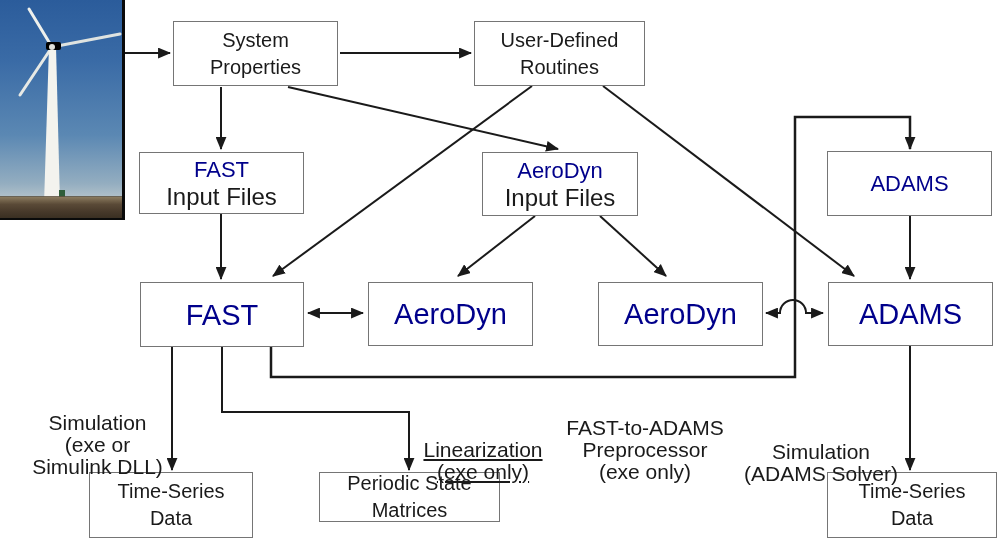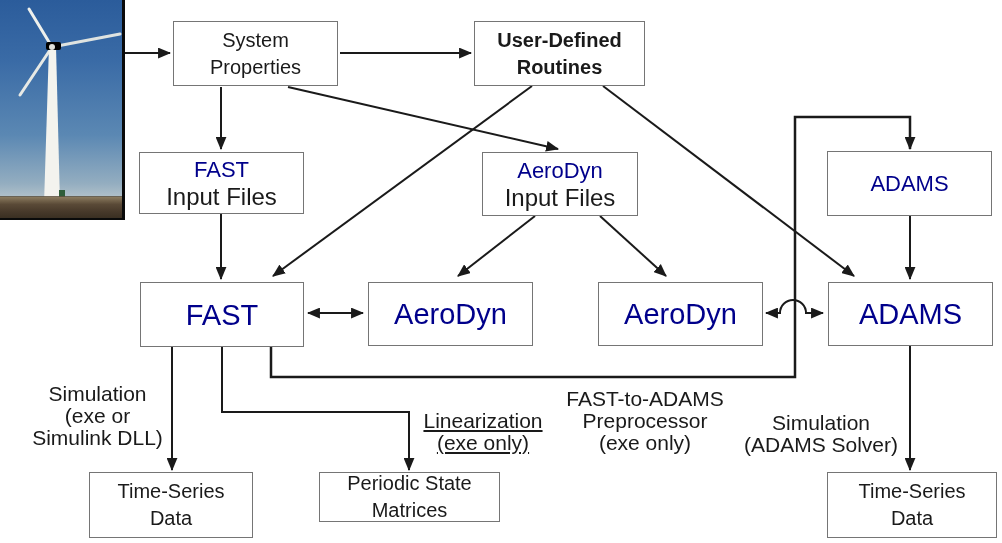--- a/index.html
+++ b/index.html
@@ -14,21 +14,21 @@
     border:1px solid var(--border);
     display:flex; flex-direction:column; align-items:center; justify-content:center;
     text-align:center; color:var(--line); z-index:2;
   }
   .box .t  { white-space:pre-line; font-size:20px; line-height:27px; }
   .box .l1 { font-size:22px; line-height:27px; color:var(--navy); }
   .box .l2 { font-size:24px; line-height:27px; color:var(--line); }
   .box .big{ font-size:29px; line-height:30px; color:var(--navy); }
   .elabel {
     position:absolute; white-space:pre-line; text-align:center;
-    font-size:21px; line-height:22px; color:var(--line); z-index:2;
+    font-size:21px; line-height:22px; color:var(--line); z-index:2;margin-top:29px;
   }
   .photo {
     position:absolute; left:0; top:0; width:122px; height:218px;
     border-right:3px solid #0a0a0a; border-bottom:2px solid #0a0a0a;
     background:linear-gradient(180deg,#2b5c9b 0%,#3a6ba6 28%,#5b88b3 62%,#93adc0 84%,#b3c2ca 91%,#b7c3c9 100%);
     overflow:hidden; z-index:1;
   }
   .ground {
     position:absolute; left:0; bottom:0; width:100%; height:21px;
     background:linear-gradient(180deg,#8a7a5e 0%,#5a4a37 35%,#47392a 70%,#3a2f22 100%);
@@ -84,21 +84,21 @@
       <path d="M271,347 L271,377 L795,377 L795,117 L910,117 L910,149" stroke-width="2.5" marker-end="url(#ae)"></path>
       <line x1="910" y1="346" x2="910" y2="470" marker-end="url(#ae)"></line>
     </g>
   </svg>
 
   <div class="box" style="left:173px;top:21px;width:165px;height:65px;">
     <span class="t">System
 Properties</span>
   </div>
 
-  <div class="box" style="left:474px;top:21px;width:171px;height:65px;font-weight:bold;">
+  <div class="box" style="left:474px;top:21px;width:171px;height:65px;">
     <span class="t">User-Defined
 Routines</span>
   </div>
 
   <div class="box" style="left:139px;top:152px;width:165px;height:62px;">
     <span class="l1">FAST</span>
     <span class="l2">Input Files</span>
   </div>
 
   <div class="box" style="left:482px;top:152px;width:156px;height:64px;">

